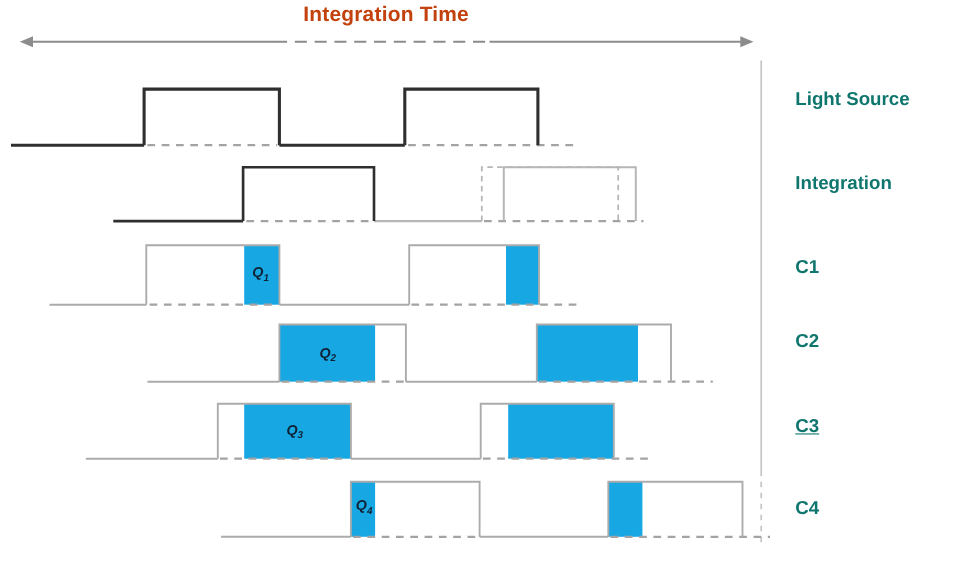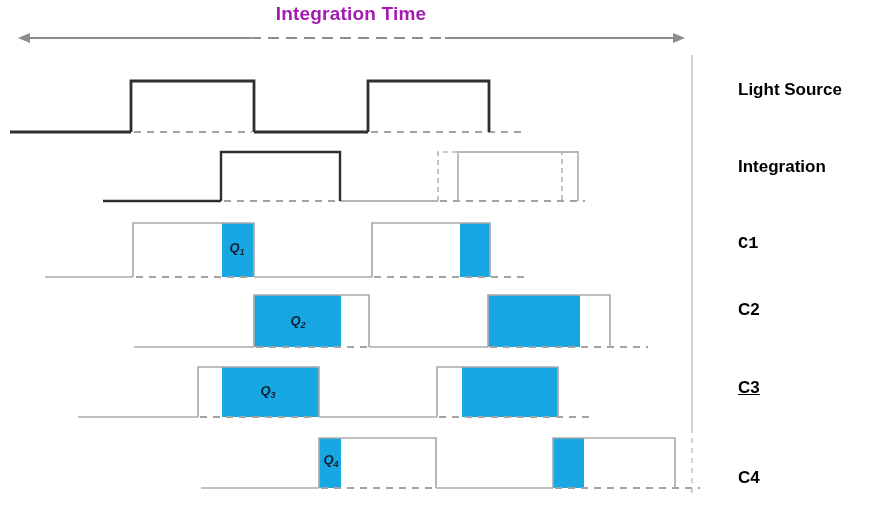--- a/index.html
+++ b/index.html
@@ -2,25 +2,25 @@
 <html><head>
 <meta charset="utf-8">
 <style>
   html,body{margin:0;padding:0;background:#ffffff;}
   .stage{
     position:relative;width:877px;height:518px;overflow:hidden;background:#ffffff;
     font-family:"Liberation Sans",sans-serif;
   }
   .diagram-title{
     position:absolute;top:3px;left:0;width:702px;text-align:center;
-    font-weight:bold;font-size:19px;color:#a21caf;letter-spacing:.2px;
+    font-weight:bold;font-size:19px;color:#c2410c;letter-spacing:.2px;
   }
   .row-label{
-    position:absolute;left:738px;transform:translateY(-50%);
-    font-weight:bold;font-size:17px;color:#000000;white-space:nowrap;
+    position:absolute;left:723px;transform:translateY(-50%);
+    font-weight:bold;font-size:17px;color:#0f766e;white-space:nowrap;
   }
   svg{position:absolute;top:0;left:0;}
   .q-label{font-family:"Liberation Sans",sans-serif;font-style:italic;font-weight:bold;}
 </style>
 </head>
 <body>
 
 <div class="stage">
   <svg width="877" height="518" viewBox="0 0 877 518">
       <g>
@@ -93,18 +93,18 @@
         <line x1="201" y1="488" x2="319" y2="488" stroke="#ababab" stroke-width="1.7"></line>
         <line x1="436" y1="488" x2="553" y2="488" stroke="#ababab" stroke-width="1.7"></line>
         <path d="M 319 488 V 438 H 436 V 488" fill="none" stroke="#ababab" stroke-width="1.7"></path>
         <path d="M 553 488 V 438 H 675 V 488" fill="none" stroke="#ababab" stroke-width="1.7"></path>
       </g>
     </svg>
   <div class="diagram-title">Integration Time</div>
   <div id="labels">
       <div class="row-label" style="top: 90px;">Light Source</div>
       <div class="row-label" style="top: 167px;">Integration</div>
-      <div class="row-label" style="top: 243px; font-family: Liberation Mono, monospace;">C1</div>
+      <div class="row-label" style="top: 243px;">C1</div>
       <div class="row-label" style="top: 310px; text-align: right;">C2</div>
       <div class="row-label" style="top: 388px; text-decoration: underline;">C3</div>
-      <div class="row-label" style="top: 462px; margin-top: 16px;">C4</div>
+      <div class="row-label" style="top: 462px;">C4</div>
     </div>
 </div>
 
 </body></html>

